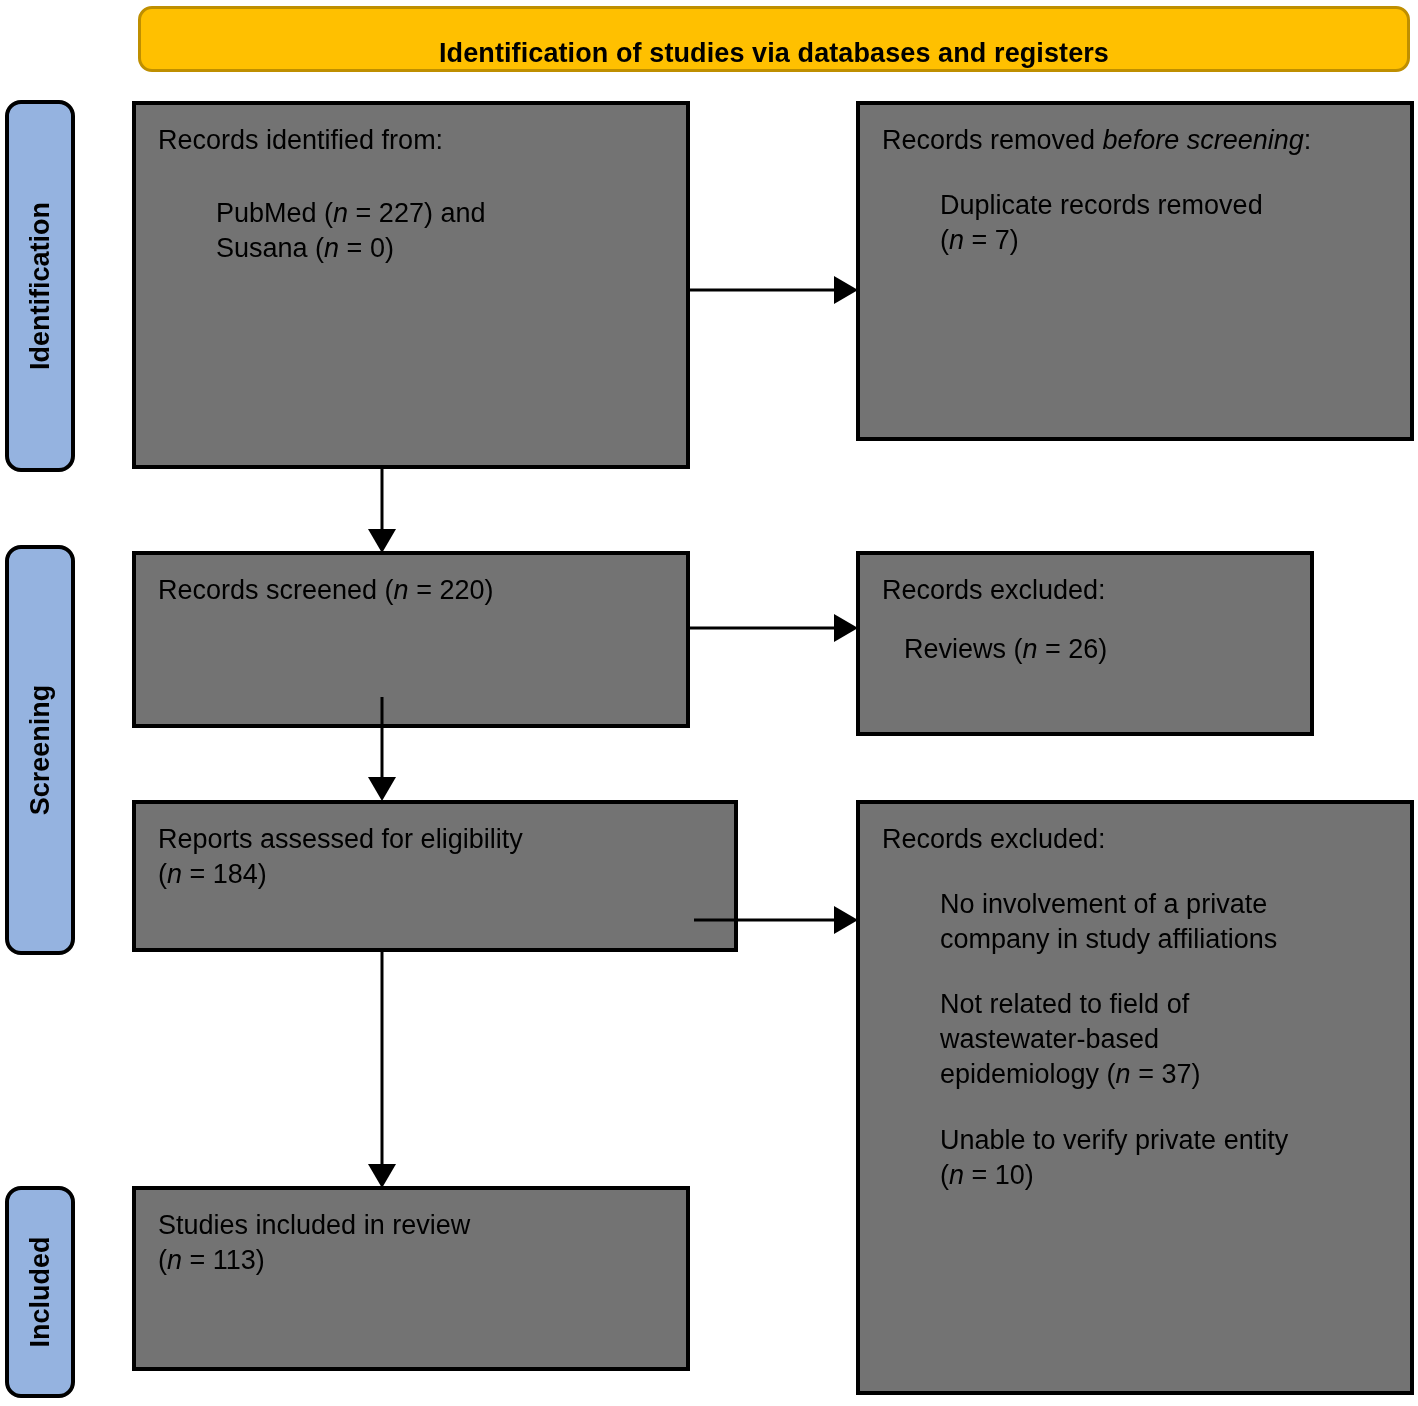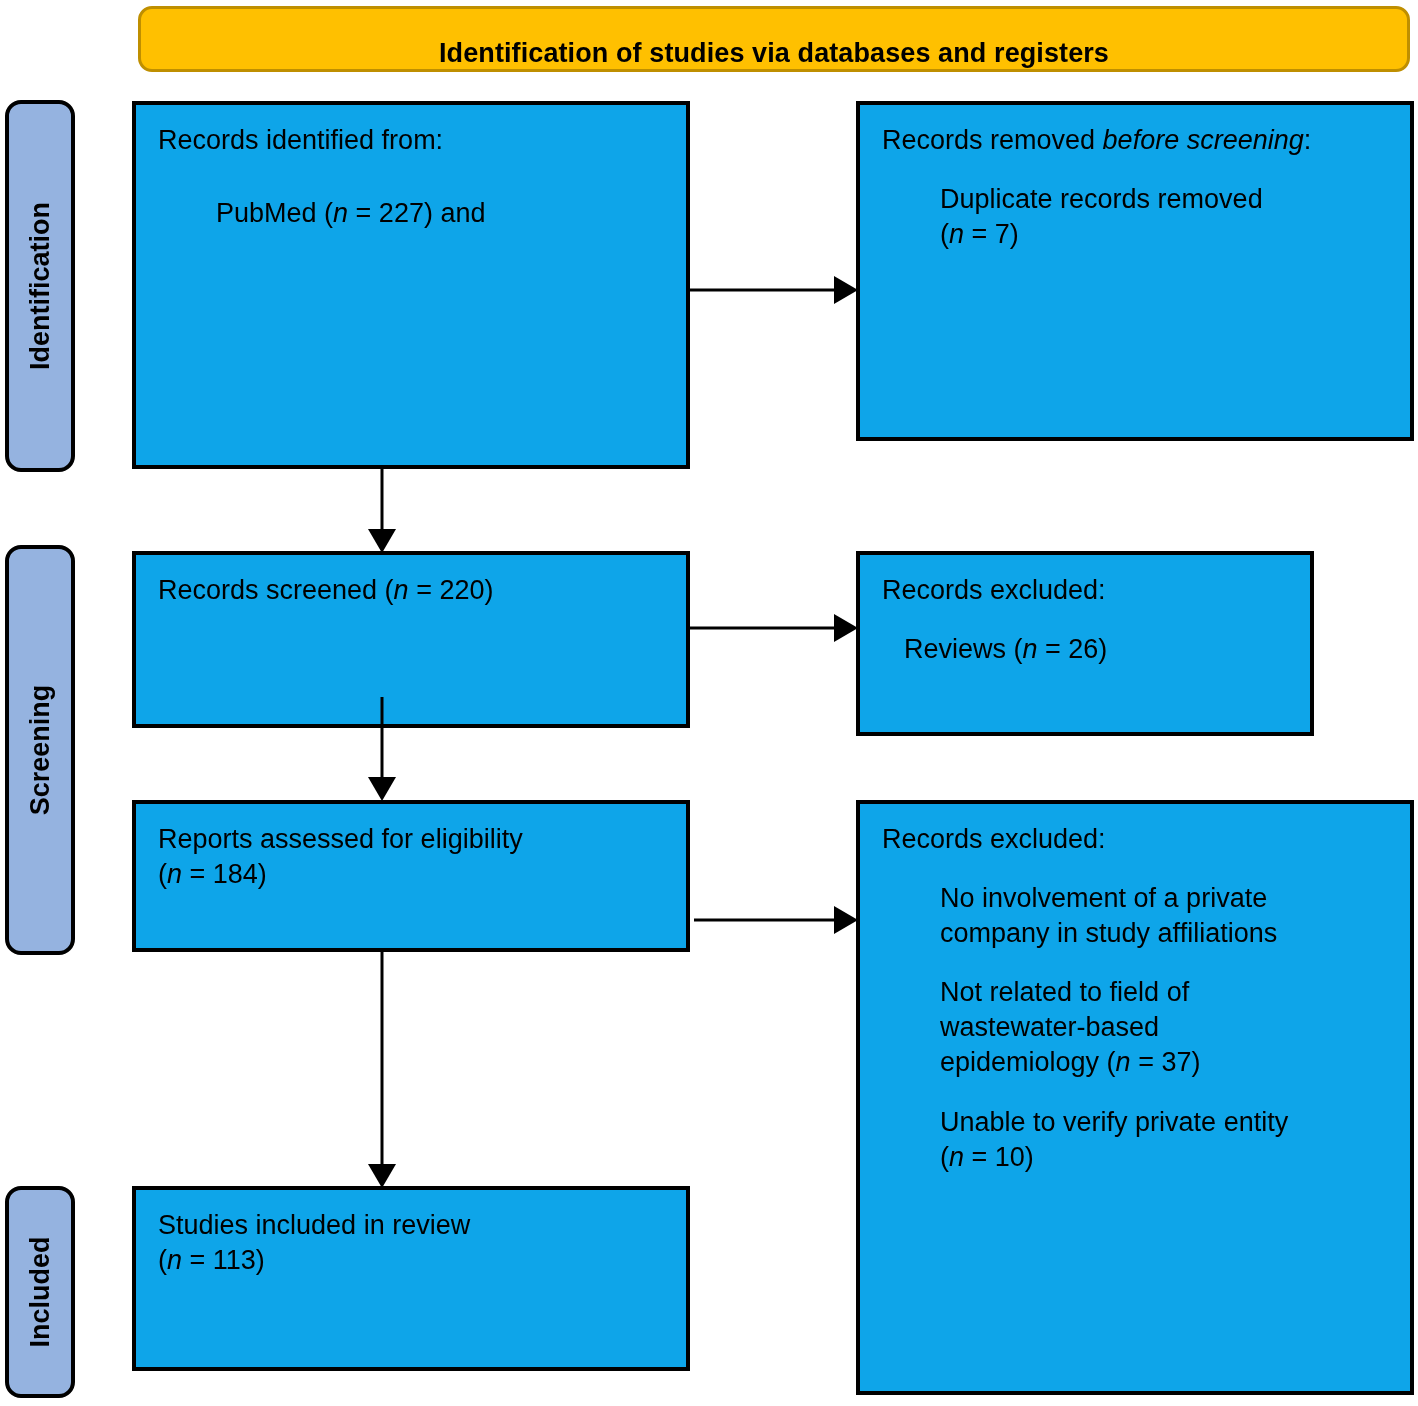--- a/index.html
+++ b/index.html
@@ -63,42 +63,42 @@
     font-weight: bold;
     color: #000000;
   }
   #stage-identification { top: 100px;  height: 372px; }
   #stage-screening      { top: 545px;  height: 410px; }
   #stage-included       { top: 1186px; height: 212px; }
 
   
   .box {
     position: absolute;
-    background: #0ea5e9;
+    background: #737373;
     border: 4px solid #000000;
     box-sizing: border-box;
     padding: 18px 22px 14px 22px;
   }
   .box p {
     margin: 0;
     font-size: 27px;
     line-height: 1.30;
     color: #000000;
   }
   .box p.indent { margin-left: 58px; }
   .box p.gap-lg { margin-top: 38px; }
-  .box p.gap-md { margin-top: 24px; }
+  .box p.gap-md { margin-top: 30px; }
   .box p.gap-sm { margin-top: 24px; margin-left: 22px; }
   .it { font-style: italic; }
 
   #box-identified        { left: 132px; top: 101px;  width: 558px; height: 368px; }
   #box-removed-before    { left: 856px; top: 101px;  width: 558px; height: 340px; }
   #box-screened          { left: 132px; top: 551px;  width: 558px; height: 177px; }
   #box-records-excluded  { left: 856px; top: 551px;  width: 458px; height: 185px; }
-  #box-eligibility       { left: 132px; top: 800px;  width: 558px; height: 152px; }
+  #box-eligibility       { left: 132px; top: 800px;  width: 606px; height: 152px; }
   #box-reports-excluded  { left: 856px; top: 800px;  width: 558px; height: 595px; }
   #box-included          { left: 132px; top: 1186px; width: 558px; height: 185px; }
 
   
   .arrow { position: absolute; }
   .arrow svg { display: block; }
 </style>
 </head>
 <body>
 
@@ -116,20 +116,21 @@
     <span class="stage-text">Screening</span>
   </div>
 
   <div class="stage" id="stage-included">
     <span class="stage-text">Included</span>
   </div>
 
   <div class="box" id="box-identified">
     <p>Records identified from:</p>
     <p class="indent gap-lg"><span>PubMed (</span><span class="it">n</span><span> = 227) and</span></p>
+    <p class="indent"><span>Susana (</span><span class="it">n</span><span> = 0)</span></p>
   </div>
 
   <div class="box" id="box-removed-before">
     <p><span>Records removed </span><span class="it">before screening</span><span>:</span></p>
     <p class="indent gap-md">Duplicate records removed</p>
     <p class="indent"><span>(</span><span class="it">n</span><span> = 7)</span></p>
   </div>
 
   <div class="box" id="box-screened">
     <p><span>Records screened (</span><span class="it">n</span><span> = 220)</span></p>

